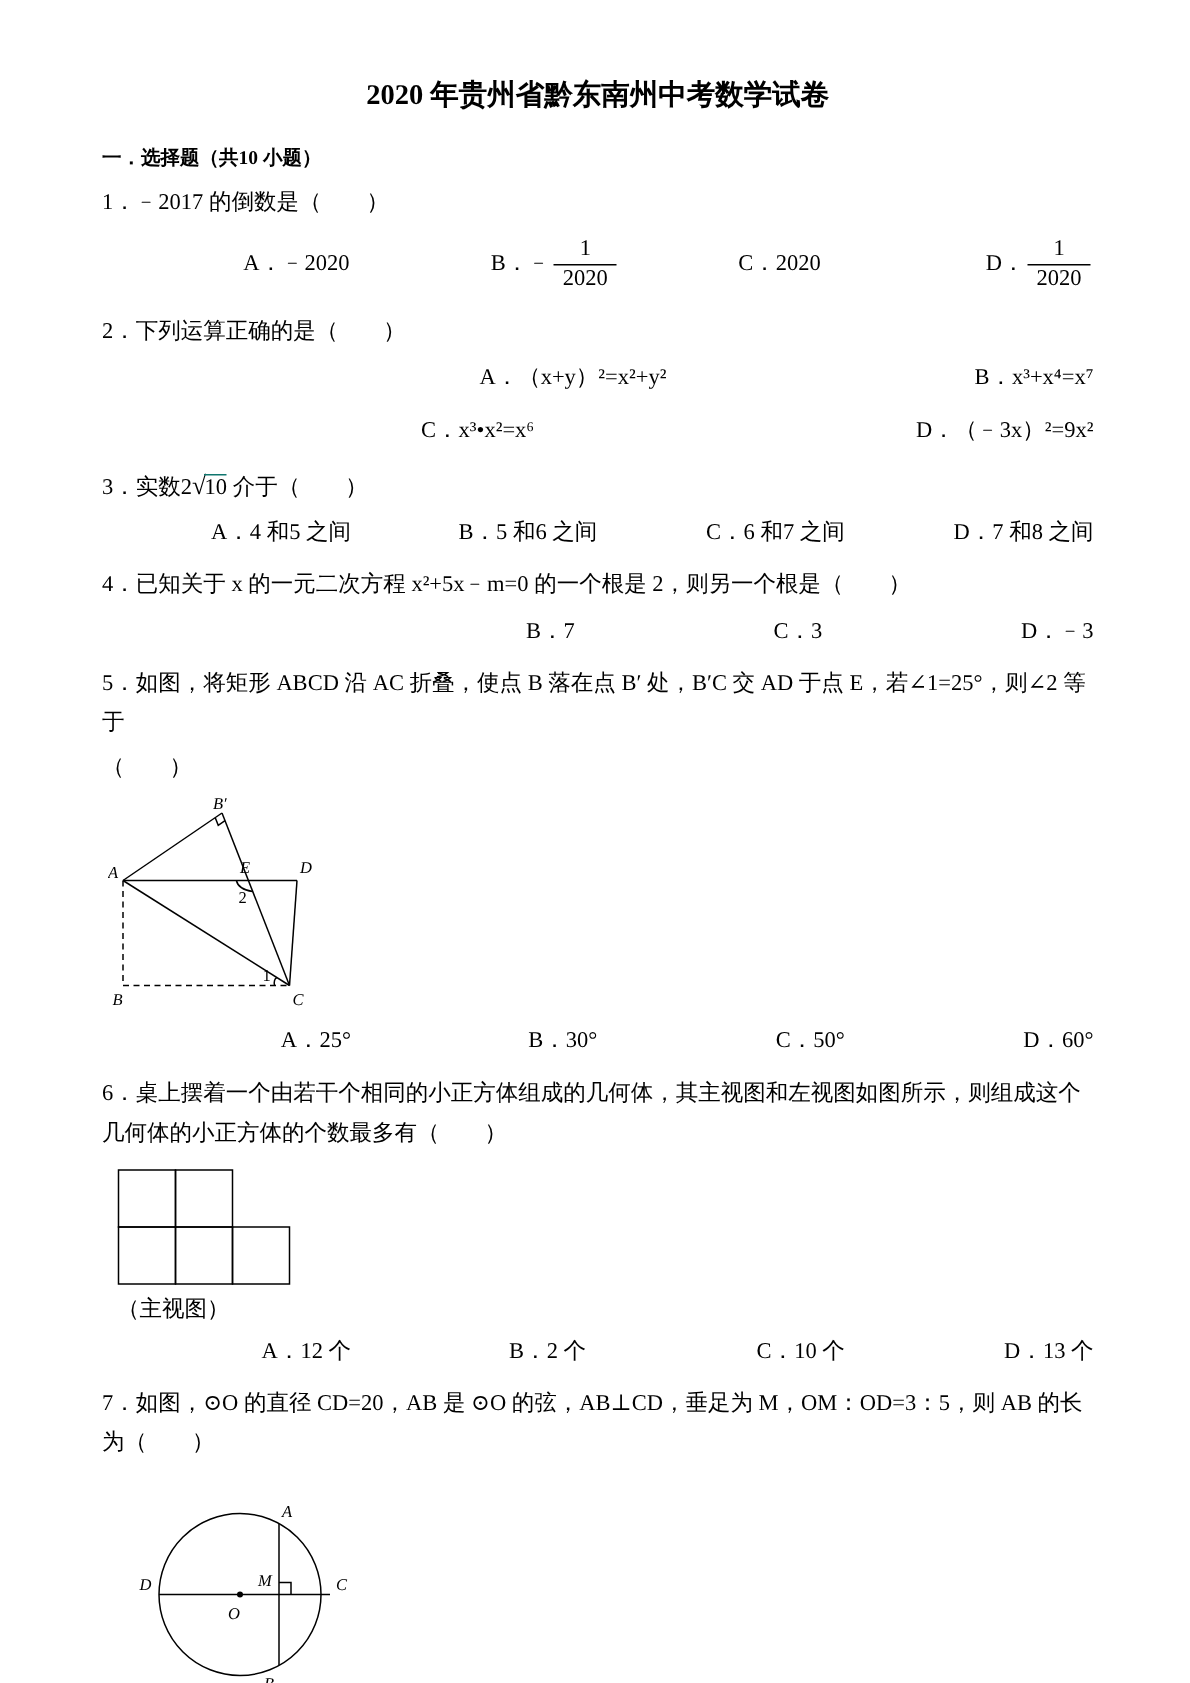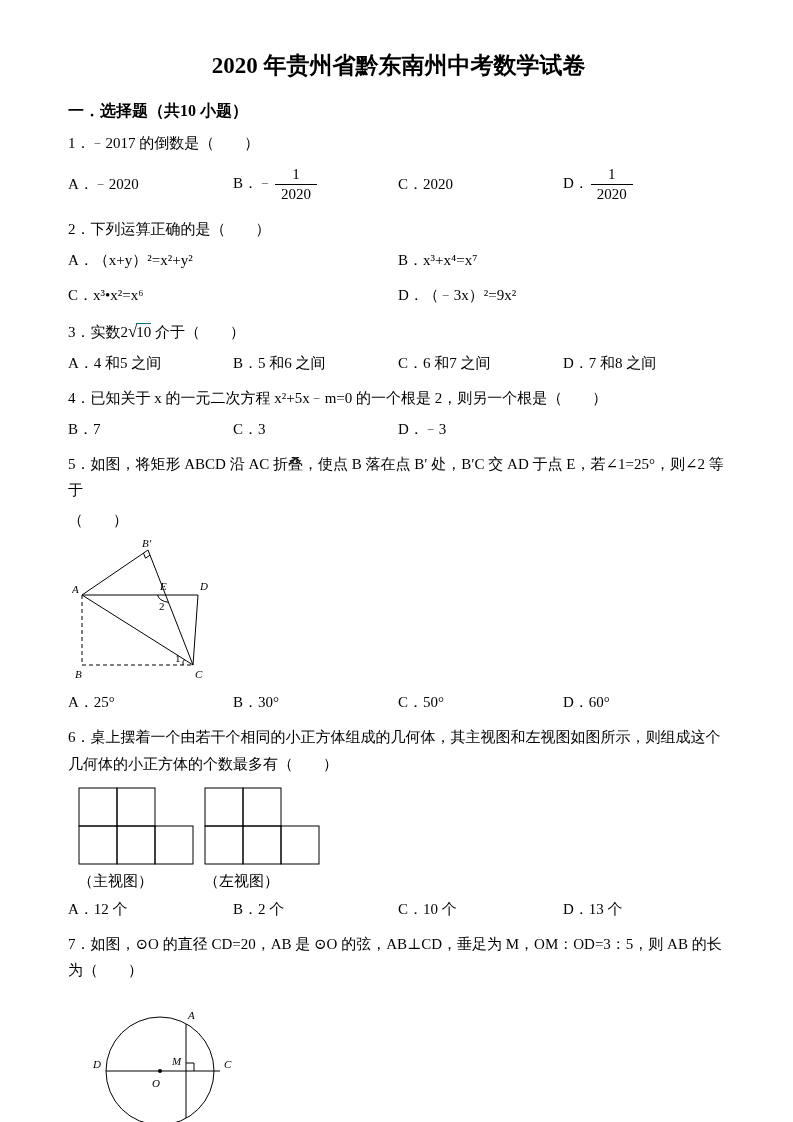--- a/index.html
+++ b/index.html
@@ -2,26 +2,26 @@
 <html><head>
 <meta charset="utf-8">
 <style>
   html, body { margin:0; padding:0; background:#fff; }
   body {
     width:793px; height:1122px; overflow:hidden;
     font-family:"Liberation Serif","DejaVu Serif",serif;
     color:#000; font-size:15px;
   }
   .page { padding:50px 64px 0 68px; }
-  .title { text-align:center; font-size:23px; font-weight:bold; margin:0 0 20px 0; }
-  .section { font-size:16px; font-weight:bold; margin:0 0 8px 0; }
+  .title { text-align:center; font-size:19px; font-weight:bold; margin:0 0 20px 0; }
+  .section { font-size:13px; font-weight:bold; margin:0 0 8px 0; }
   .question { margin:0 0 4px 0; }
   .stem { margin:8px 0 4px 0; line-height:1.75; }
   .paren-line { margin:0 0 4px 0; line-height:1.75; }
-  .opts { display:flex; align-items:center; margin:2px 0 8px 0; line-height:1.8; }
+  .opts { display:flex; align-items:center; margin:2px 0 8px 0; line-height:1.8;justify-content:flex-end; }
   .opts .opt { width:165px; }
   .opts .opt:last-child { width:auto; }
   .opts2 .opt { width:330px; }
   .opts2 .opt:last-child { width:auto; }
   .q1opts { min-height:48px; }
   .frac { display:inline-block; vertical-align:middle; text-align:center; margin:2px 2px; }
   .frac .num { display:block; padding:0 6px; line-height:1.25; }
   .frac .den { display:block; border-top:1px solid #000; padding:0 6px; line-height:1.25; }
   .sqrt-sign { font-size:17px; }
   .radicand { border-top:1px solid #0f766e; margin-left:-1px; }
@@ -123,30 +123,20 @@
       <div class="view-col">
         <svg width="117" height="79" viewBox="0 0 117 79">
           <rect class="ln" x="1" y="1" width="38" height="38"></rect>
           <rect class="ln" x="39" y="1" width="38" height="38"></rect>
           <rect class="ln" x="1" y="39" width="38" height="38"></rect>
           <rect class="ln" x="39" y="39" width="38" height="38"></rect>
           <rect class="ln" x="77" y="39" width="38" height="38"></rect>
         </svg>
         <p class="cap">（主视图）</p>
       </div>
-      <div class="view-col">
-        <svg width="117" height="79" viewBox="0 0 117 79">
-          <rect class="ln" x="1" y="1" width="38" height="38"></rect>
-          <rect class="ln" x="39" y="1" width="38" height="38"></rect>
-          <rect class="ln" x="1" y="39" width="38" height="38"></rect>
-          <rect class="ln" x="39" y="39" width="38" height="38"></rect>
-          <rect class="ln" x="77" y="39" width="38" height="38"></rect>
-        </svg>
-        <p class="cap">（左视图）</p>
-      </div>
     </div>
     <div class="opts">
       <span class="opt"><span>A．</span><span>12 个</span></span>
       <span class="opt"><span>B．</span><span>2 个</span></span>
       <span class="opt"><span>C．</span><span>10 个</span></span>
       <span class="opt"><span>D．</span><span>13 个</span></span>
     </div>
   </div>
 
   <div class="question">

